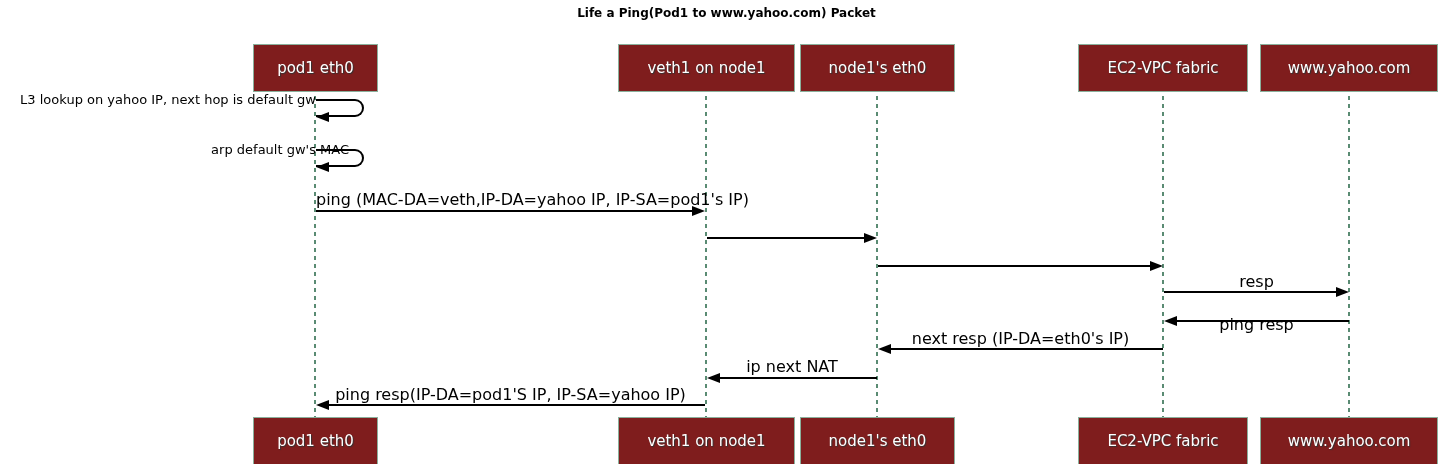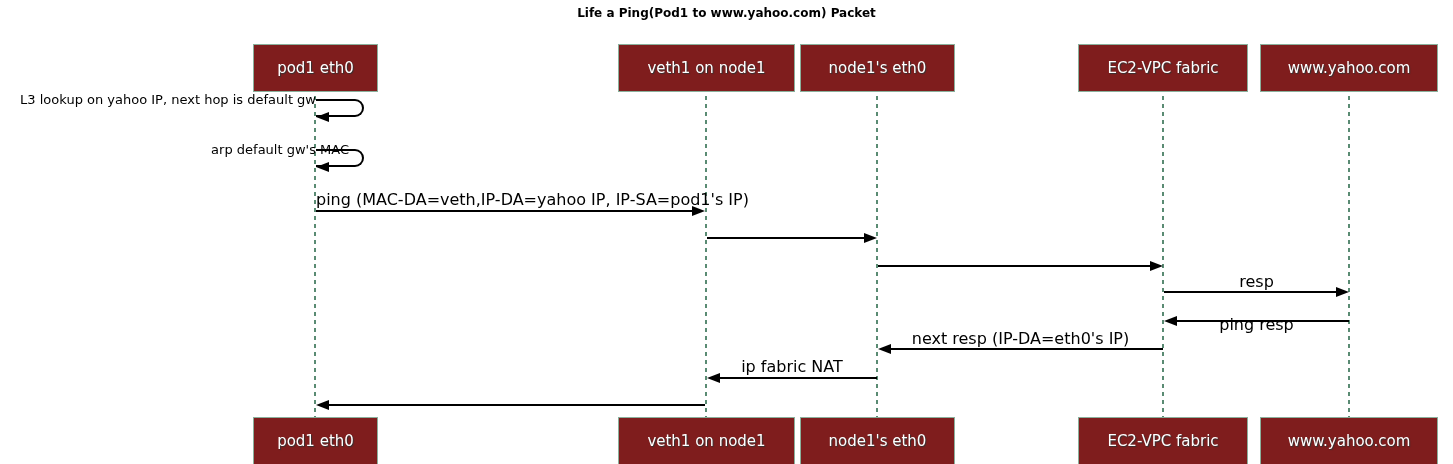--- a/index.html
+++ b/index.html
@@ -103,20 +103,21 @@
   <div class="head-right" style="left:1336px;top:287px;"></div>
 
   <div class="msg-label" style="left:1164px;top:303px;width:185px;margin-top:14px;">ping resp</div>
   <div class="msg-line" style="left:1177px;top:320px;width:172px;"></div>
   <div class="head-left" style="left:1164px;top:316px;"></div>
 
   <div class="msg-label" style="left:878px;top:331px;width:285px;">next resp (IP-DA=eth0's IP)</div>
   <div class="msg-line" style="left:891px;top:348px;width:272px;"></div>
   <div class="head-left" style="left:878px;top:344px;"></div>
 
-  <div class="msg-label" style="left:707px;top:359px;width:170px;">ip fabric NAT</div>
+  <div class="msg-label" style="left:707px;top:359px;width:170px;">ip next NAT</div>
   <div class="msg-line" style="left:720px;top:377px;width:157px;"></div>
   <div class="head-left" style="left:707px;top:373px;"></div>
 
+  <div class="msg-label" style="left:316px;top:387px;width:389px;">ping resp(IP-DA=pod1'S IP, IP-SA=yahoo IP)</div>
   <div class="msg-line" style="left:329px;top:404px;width:376px;"></div>
   <div class="head-left" style="left:316px;top:400px;"></div>
 
 </div>
 
 </body></html>

